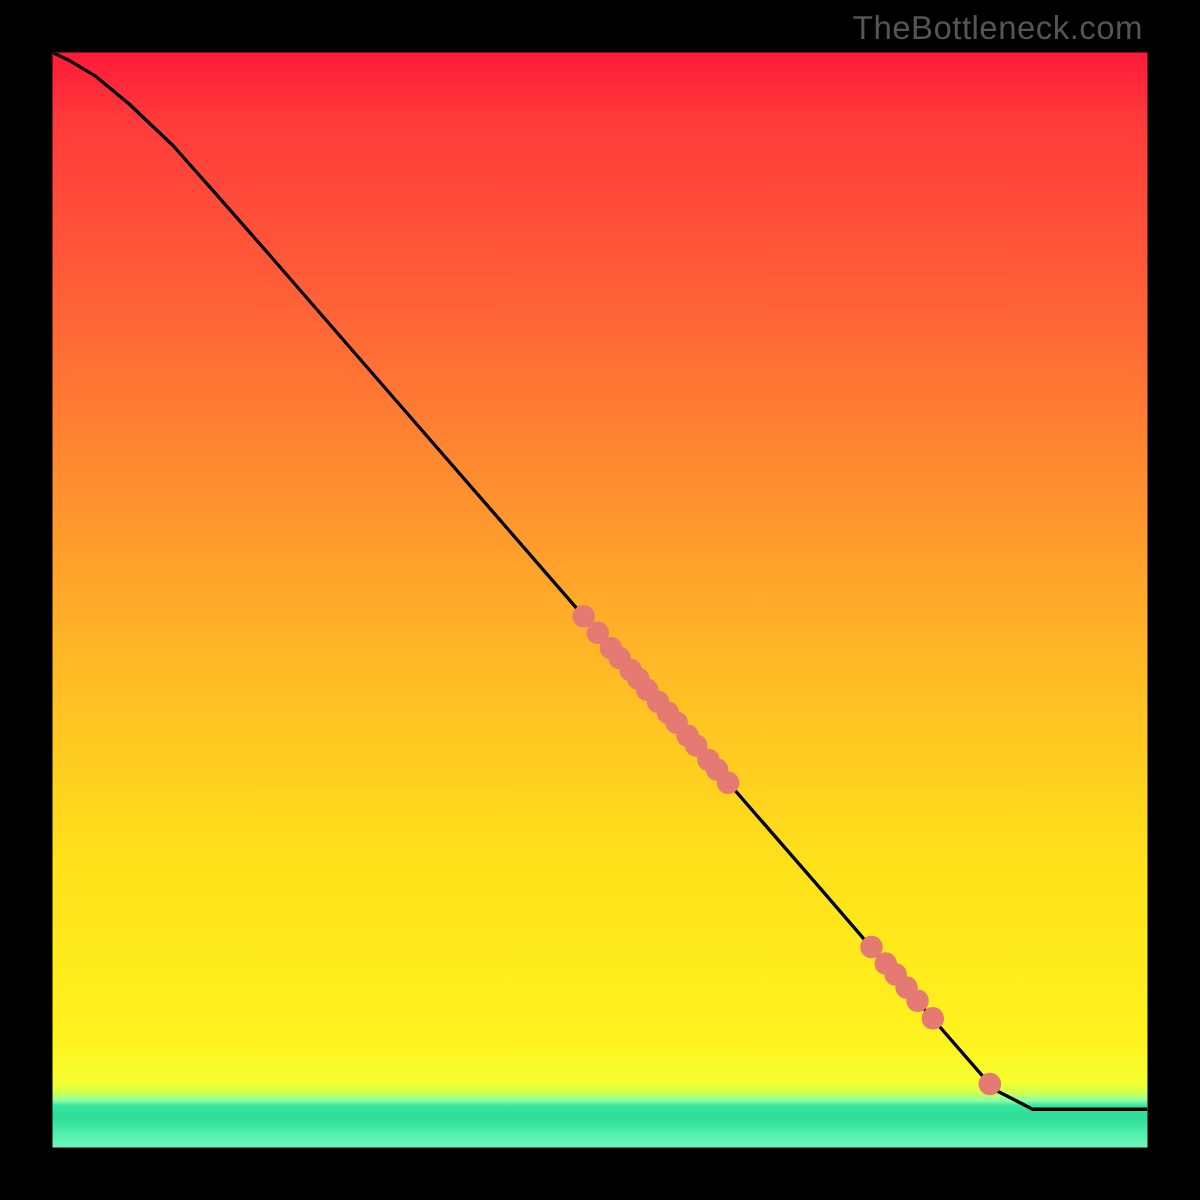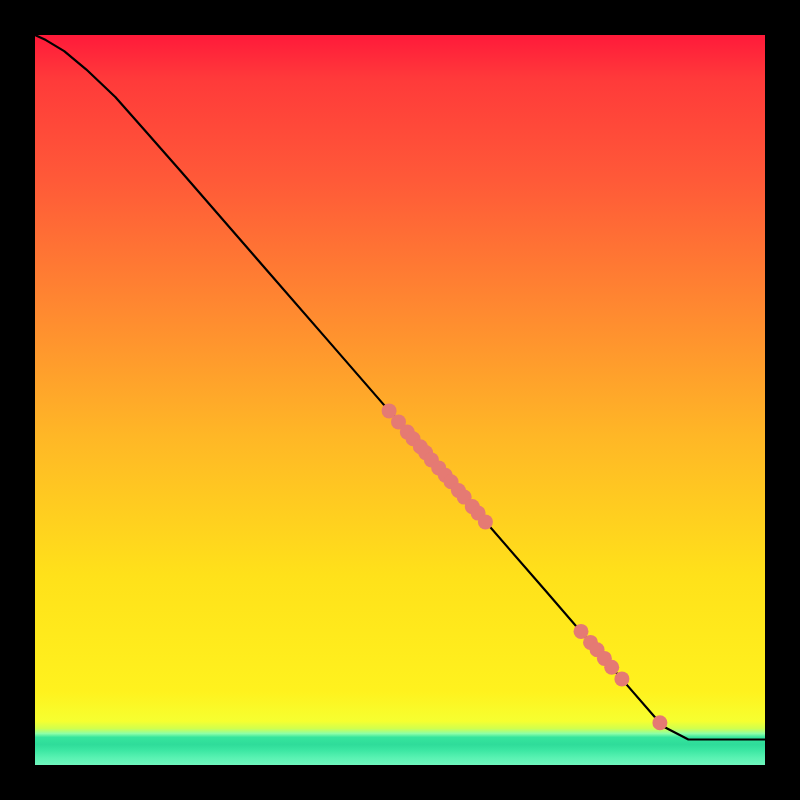--- a/index.html
+++ b/index.html
@@ -67,20 +67,21 @@
   }
   .dot {
     fill: #e57a73;
     stroke: none;
   }
 </style>
 </head>
 <body>
 
 <div class="frame">
+  <div class="watermark">TheBottleneck.com</div>
   <div class="plot">
     <svg class="curve" viewBox="0 0 730 730">
       <path id="curve-path" class="line" d="M0.0 0.0 L10.9 5.1 L29.2 16.1 L51.1 34.3 L80.3 62.0 L109.5 94.9 L146.0 136.5 L219.0 220.5 L292.0 304.4 L365.0 388.4 L438.0 472.3 L511.0 556.3 L584.0 640.9 L627.8 691.3 L653.4 704.5 L730.0 704.5" stroke="#000000"></path>
       <g id="dots-group">
           <circle class="dot" cx="354.1" cy="375.9" r="7.5" fill="#e57a73"></circle>
           <circle class="dot" cx="363.5" cy="386.9" r="7.5" fill="#e57a73"></circle>
           <circle class="dot" cx="372.3" cy="397.1" r="7.5" fill="#e57a73"></circle>
           <circle class="dot" cx="378.1" cy="403.7" r="7.5" fill="#e57a73"></circle>
           <circle class="dot" cx="385.4" cy="411.7" r="7.5" fill="#e57a73"></circle>
           <circle class="dot" cx="390.6" cy="417.6" r="7.5" fill="#e57a73"></circle>

